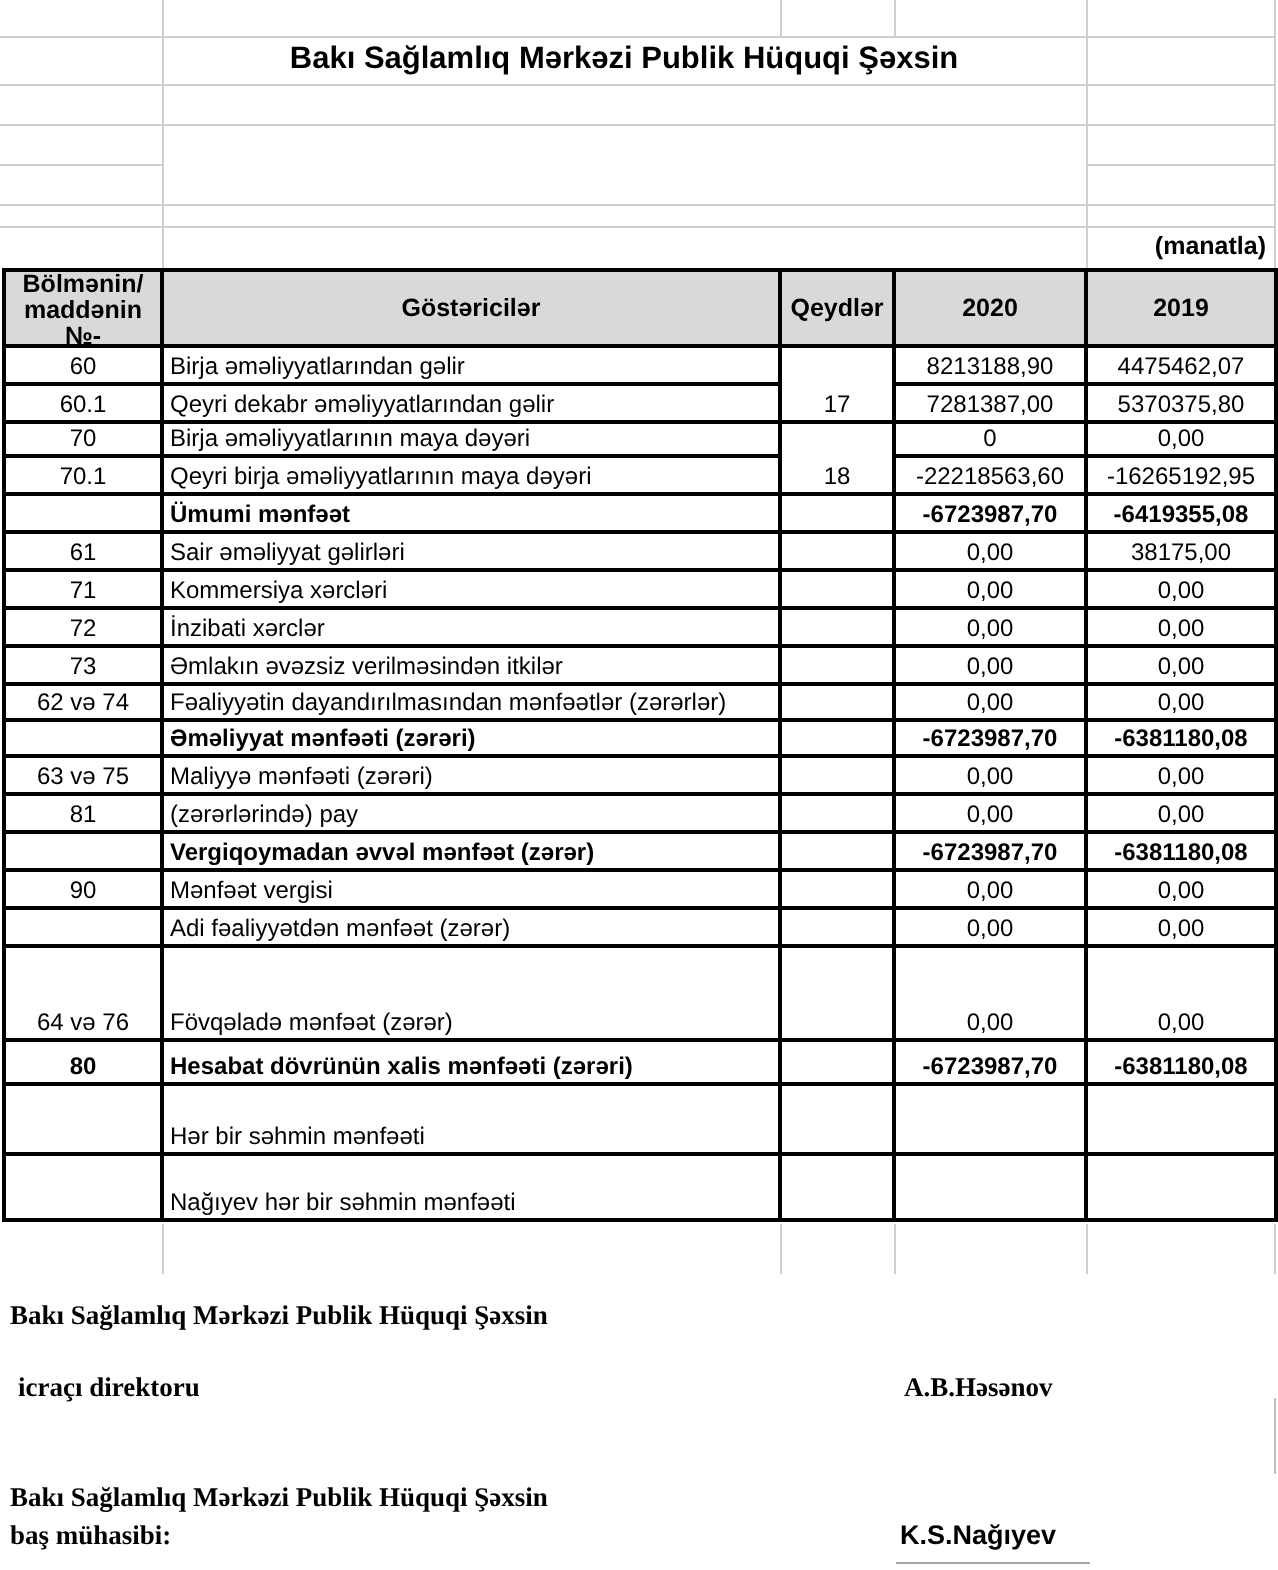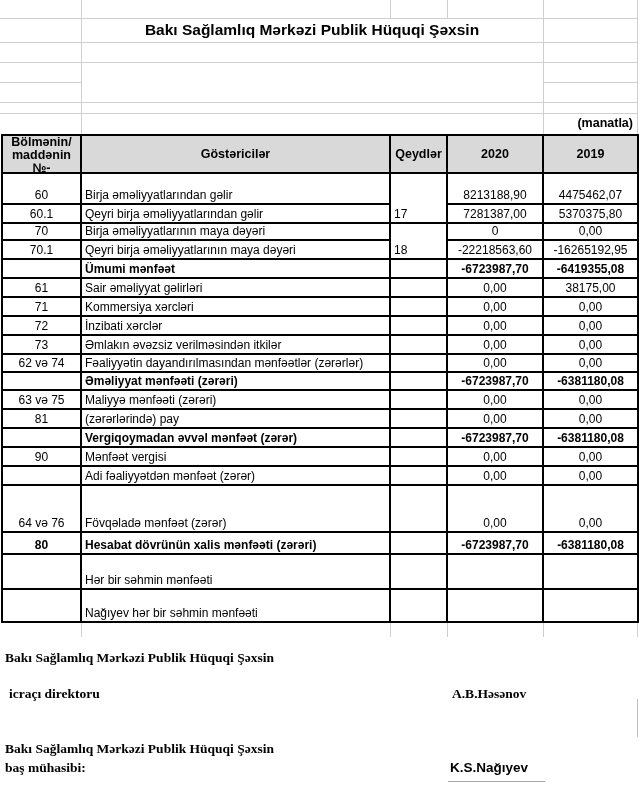--- a/index.html
+++ b/index.html
@@ -24,21 +24,21 @@
                border-collapse:collapse;table-layout:fixed;font-size:12px;}
   table.report th, table.report td{border:2px solid #000;padding:0 3px;overflow:hidden;
                white-space:nowrap;}
   table.report th{background:#d9d9d9;font-weight:bold;text-align:center;
                vertical-align:middle;font-size:12.5px;line-height:13px;}
   th .h1wrap{height:36px;overflow:hidden;white-space:pre-line;display:flex;
              flex-direction:column;justify-content:flex-start;align-items:center;}
   table.report td{vertical-align:bottom;padding-bottom:1px;}
   td.c-code{text-align:center;}
   td.c-label{text-align:left;padding-left:3px;padding-right:2px;}
-  td.c-note{padding-bottom:2px;}
+  td.c-note{text-align:center;padding-bottom:2px;}
   td.c-val{text-align:center;}
   tr.bold td{font-weight:bold;}
 
   
   .sig{position:absolute;font-family:"Liberation Serif",serif;font-weight:bold;
        font-size:13.5px;white-space:nowrap;}
   .sig.sans{font-family:"Liberation Sans",sans-serif;}
   .sig-underline{position:absolute;left:448px;top:781px;width:97px;height:1px;background:#a6a6a6;}
   .edge-tick{position:absolute;left:637px;top:699px;width:1px;height:38px;background:#bfbfbf;}
 </style>
@@ -84,30 +84,30 @@
 maddənin №-
 si</div>
           </th>
         <th>Göstəricilər</th>
         <th>Qeydlər</th>
         <th>2020</th>
         <th>2019</th>
       </tr>
     </thead>
     <tbody id="report-body">
-        <tr style="height: 31px;">
+        <tr style="height: 19px;">
       <td class="c-code">60</td>
       <td class="c-label">Birja əməliyyatlarından gəlir</td>
       <td class="c-note" rowspan="2">17</td>
       <td class="c-val">8213188,90</td>
       <td class="c-val">4475462,07</td>
     </tr>
         <tr style="height: 19px;">
       <td class="c-code">60.1</td>
-      <td class="c-label">Qeyri birja əməliyyatlarından gəlir</td>
+      <td class="c-label">Qeyri dekabr əməliyyatlarından gəlir</td>
 
       <td class="c-val">7281387,00</td>
       <td class="c-val">5370375,80</td>
     </tr>
         <tr style="height: 17px;">
       <td class="c-code">70</td>
       <td class="c-label">Birja əməliyyatlarının maya dəyəri</td>
       <td class="c-note" rowspan="2">18</td>
       <td class="c-val">0</td>
       <td class="c-val">0,00</td>

